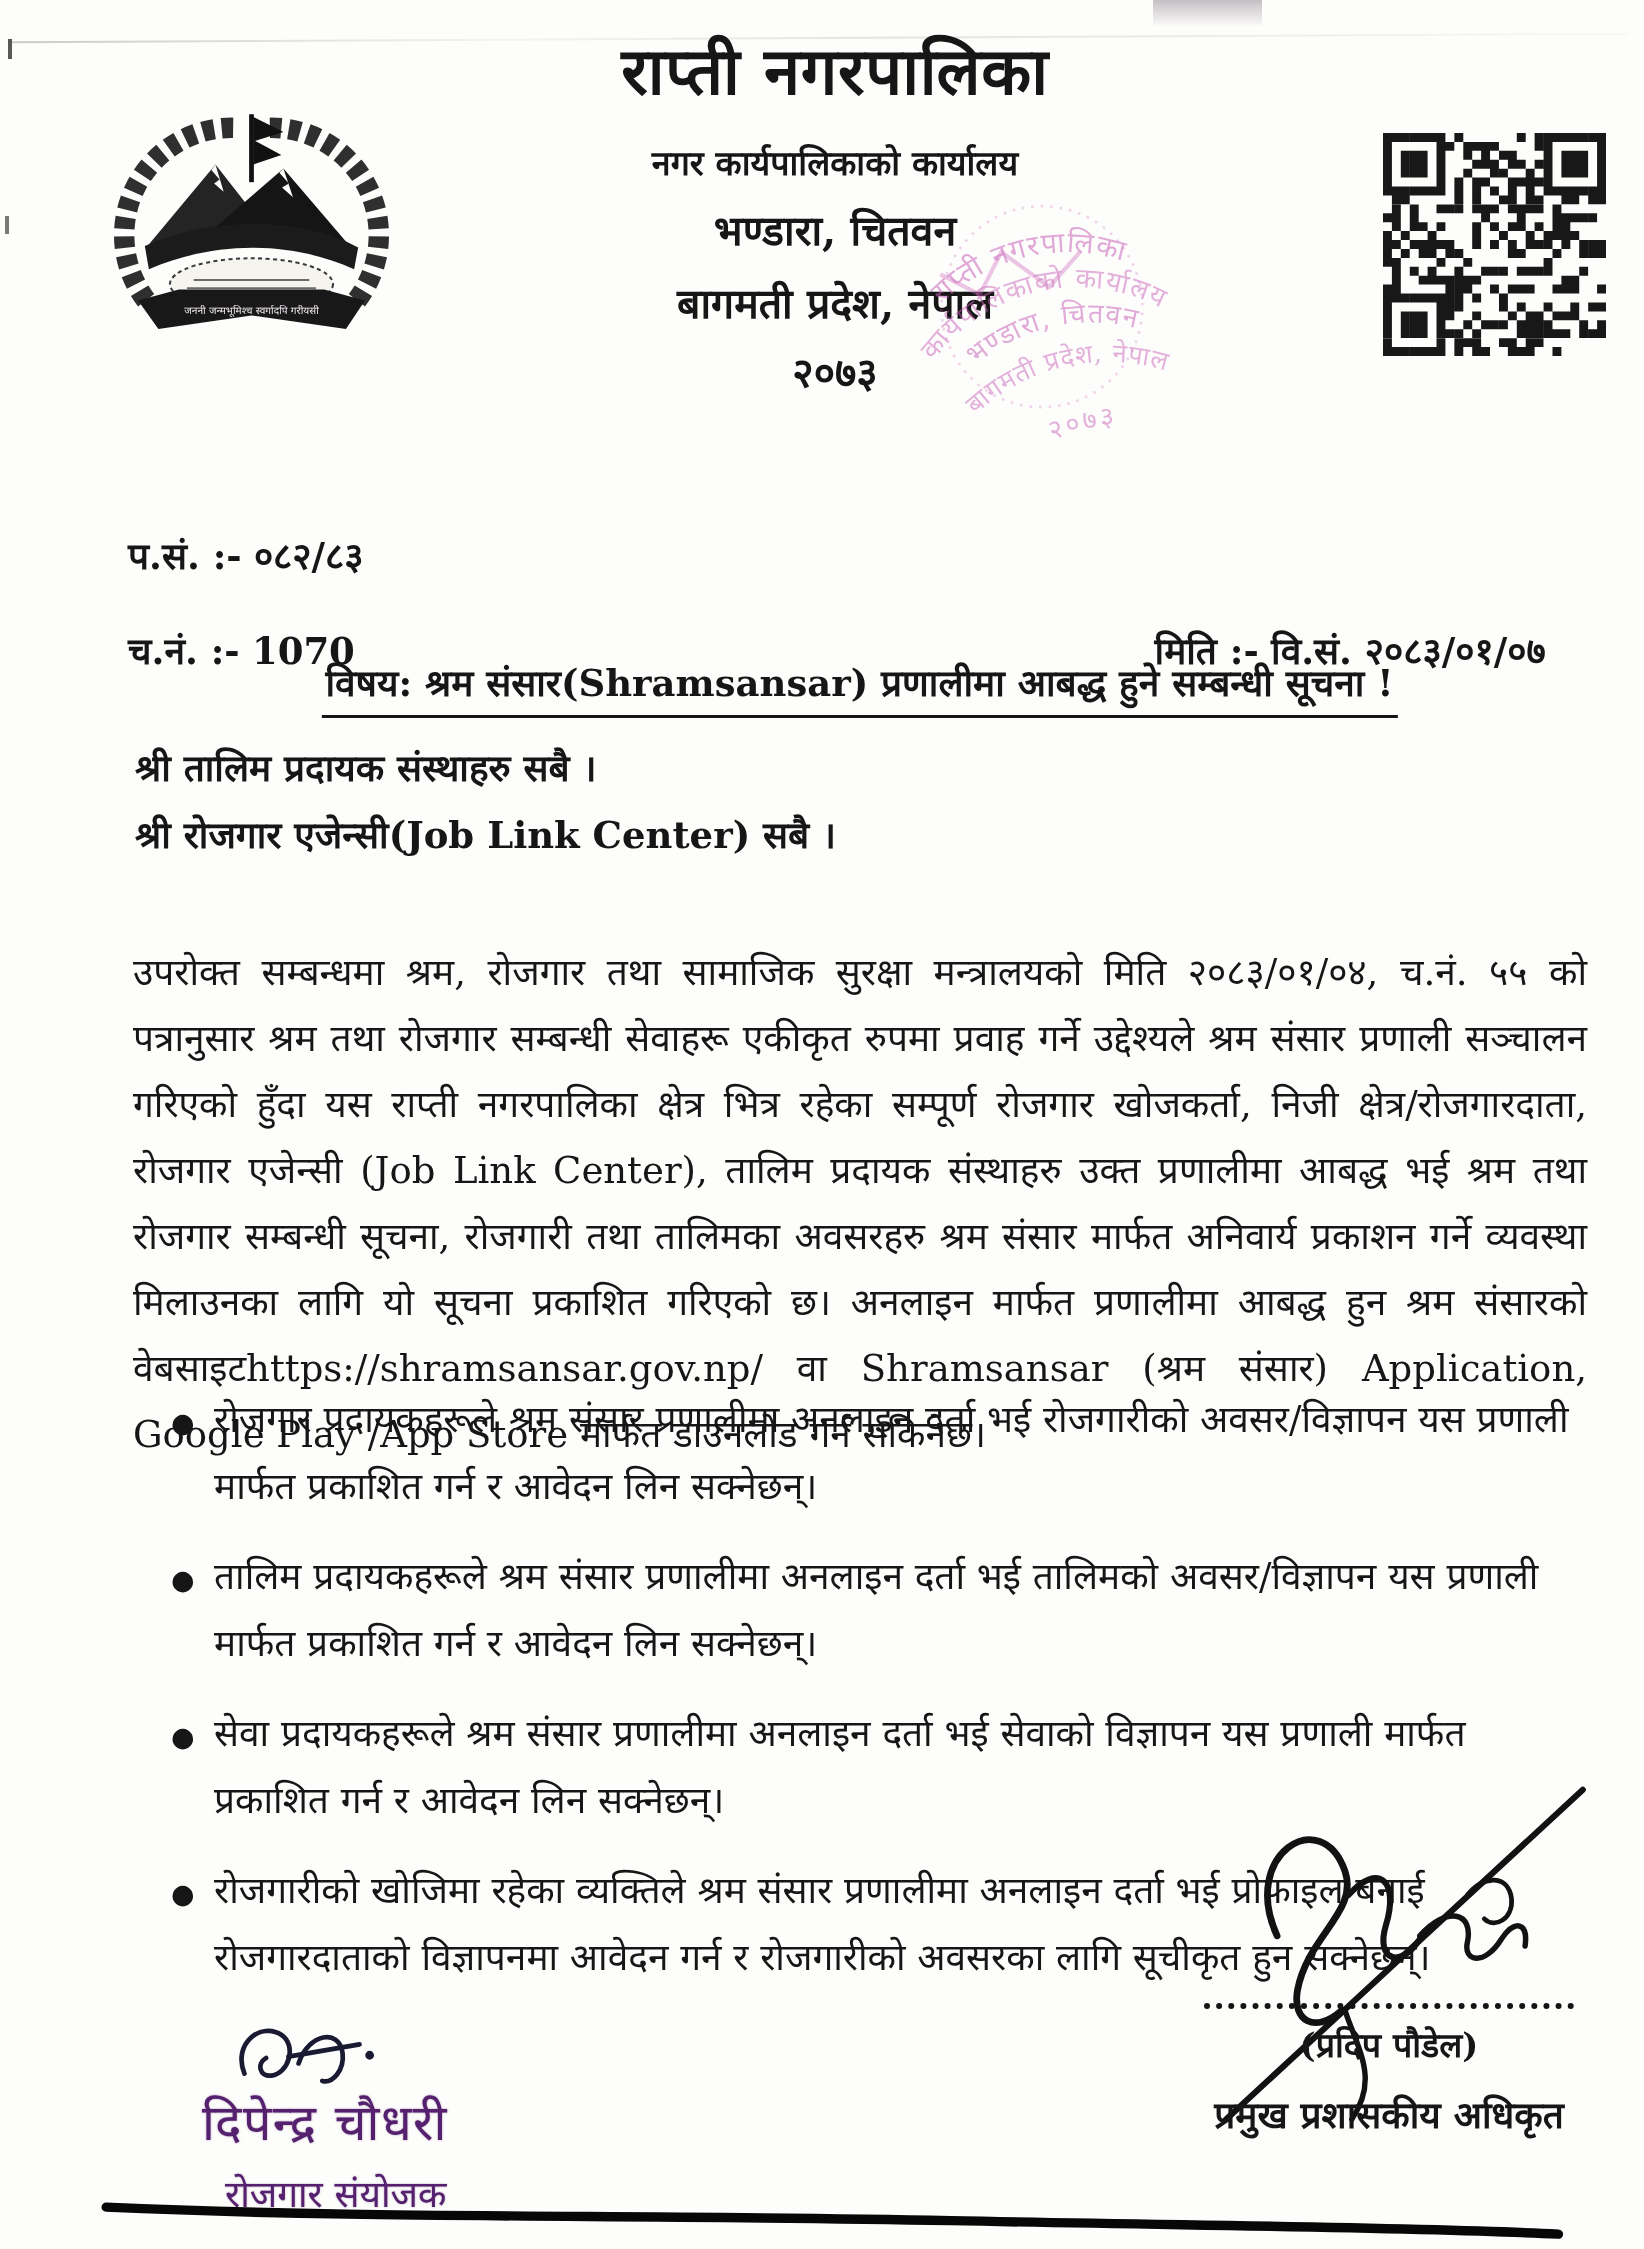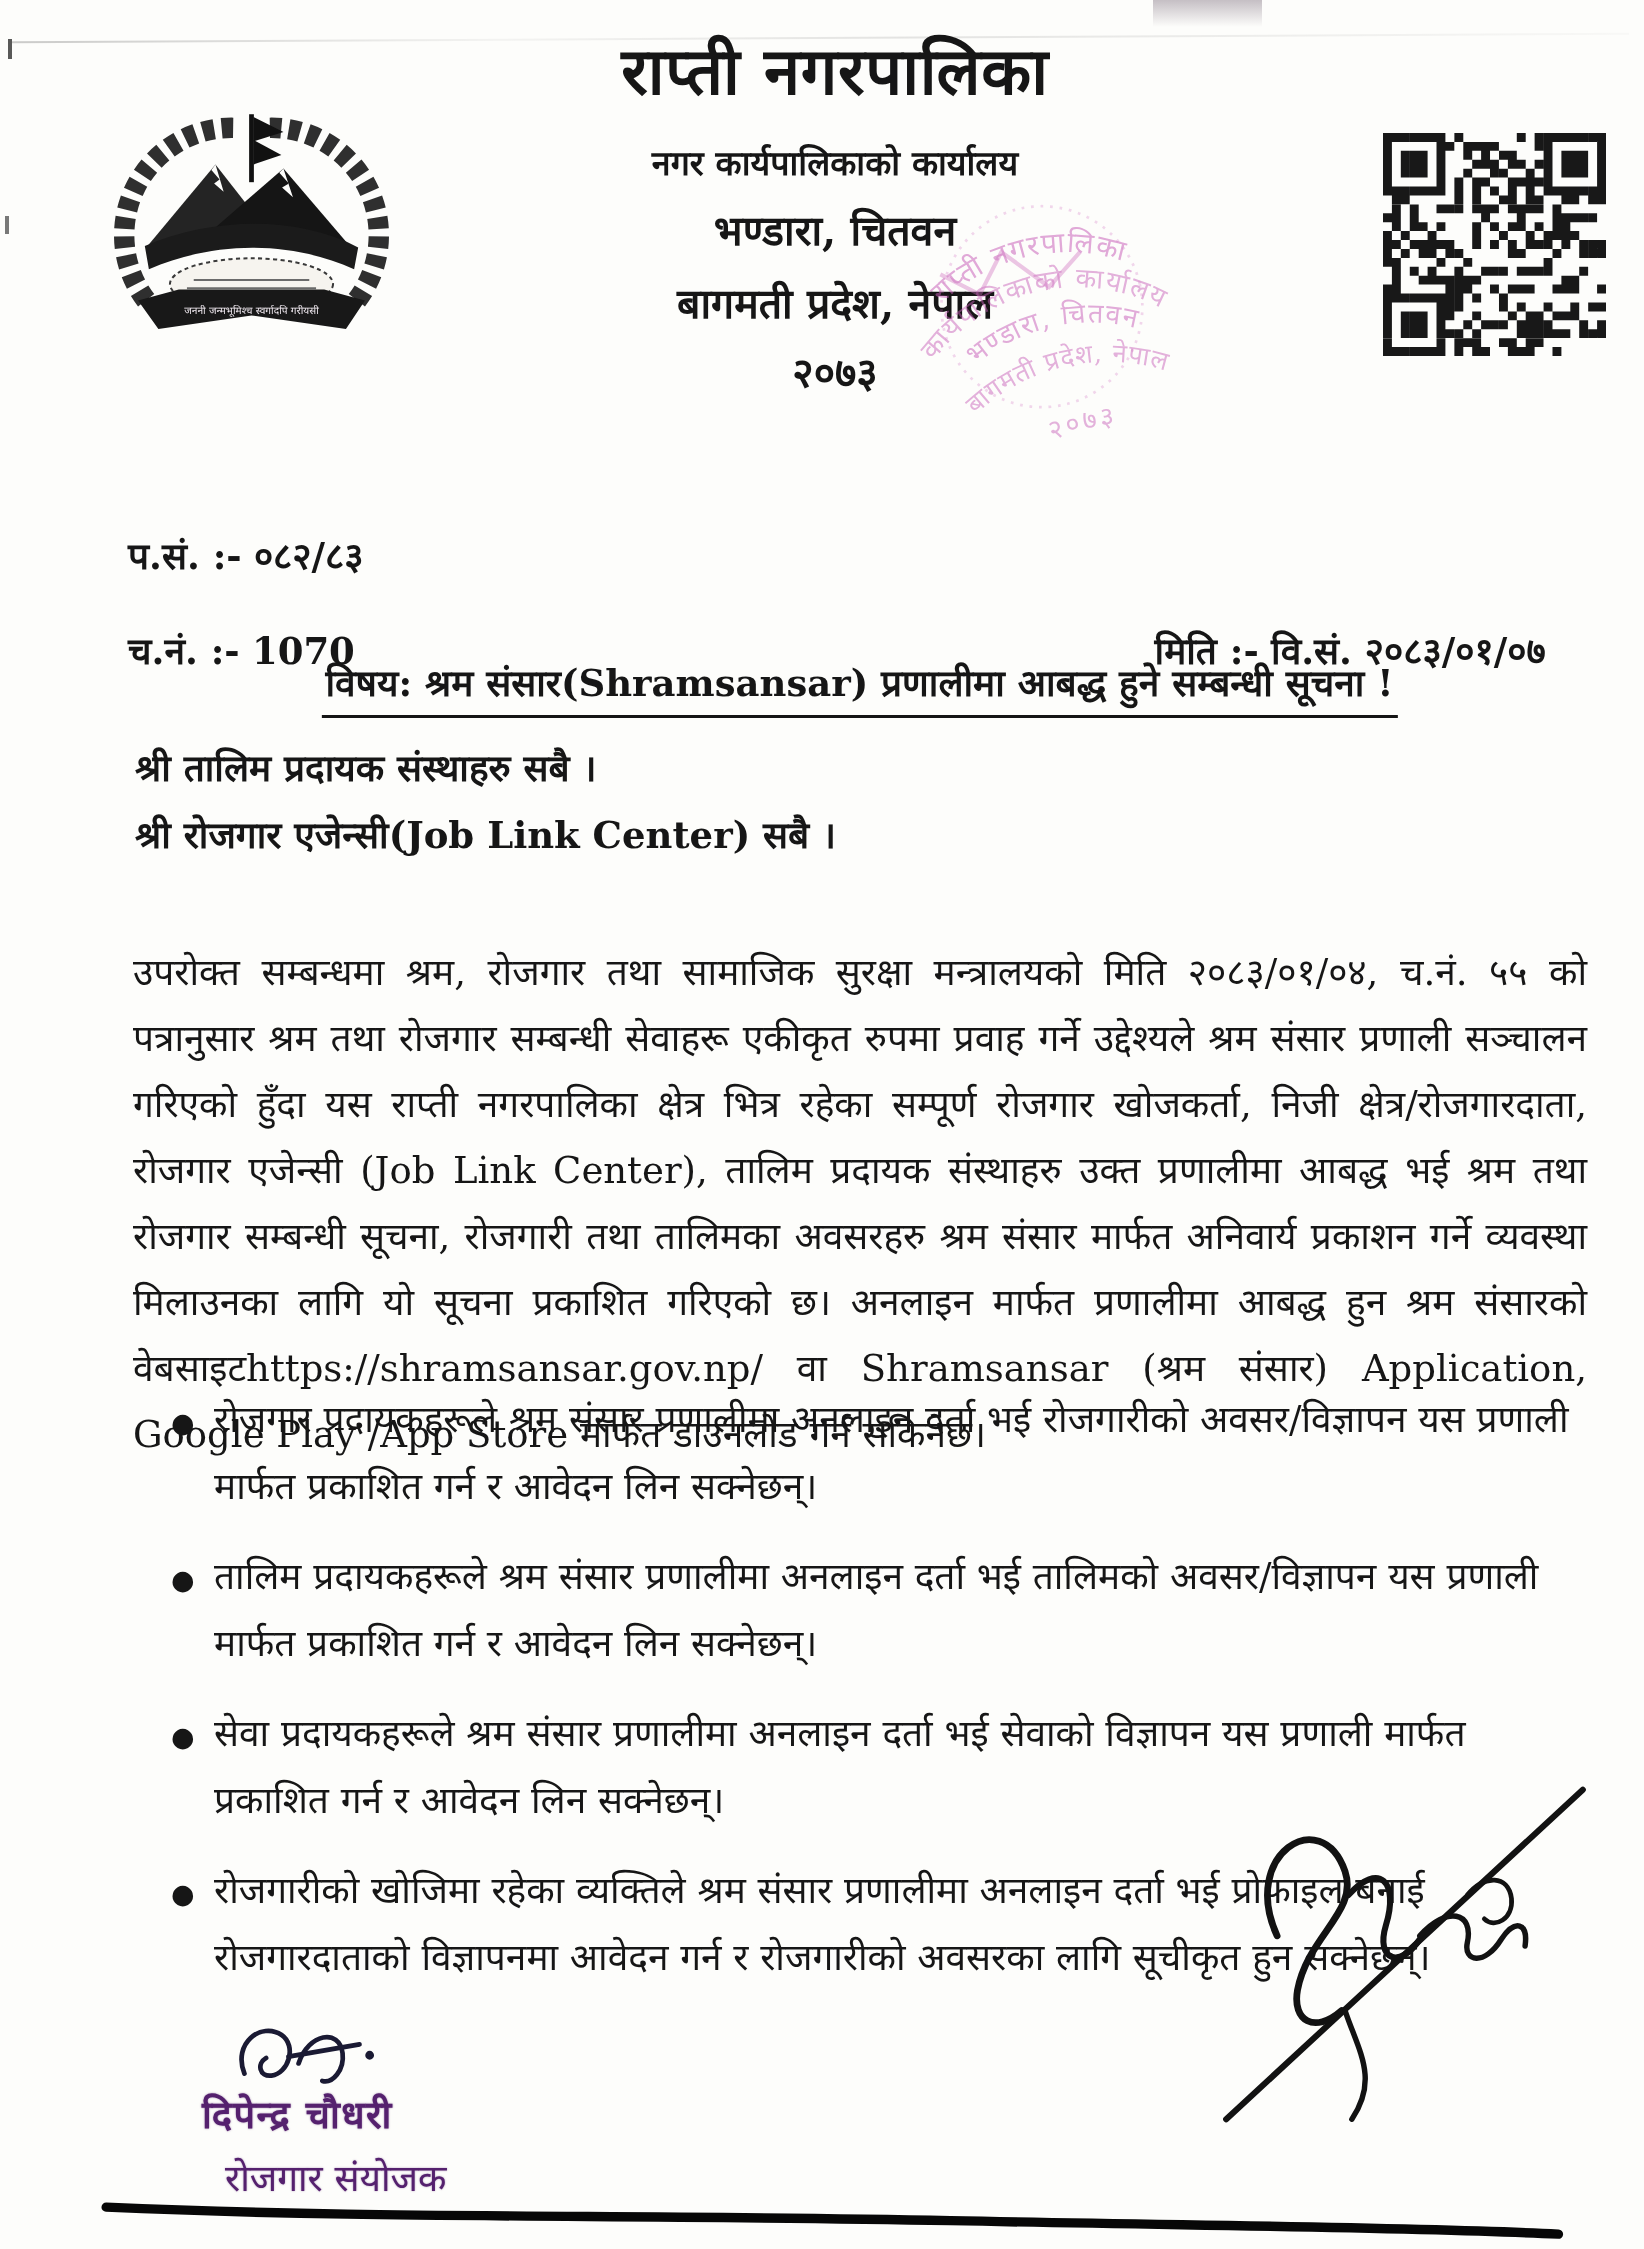--- a/index.html
+++ b/index.html
@@ -51,21 +51,21 @@
   .bullets b{font-weight:normal;}
   
   .sig-right{position:absolute;left:1168px;top:2003px;width:442px;text-align:center;}
   .sig-dotted{width:370px;height:0;border-bottom:6.8px dotted #141414;margin:0 auto 12.2px auto;}
   .sig-name{font-size:34px;font-weight:600;}
   .sig-title{font-size:37px;font-weight:600;margin-top:20.4px;}
   .sig-right-svg{position:absolute;left:1175px;top:1766px;pointer-events:none;}
   
   .sig-left-svg{position:absolute;left:224px;top:2016px;pointer-events:none;}
   .stamp-left{position:absolute;left:202px;top:2087px;color:#55216e;}
-  .stamp-left-name{font-size:38px;font-weight:bold;letter-spacing:1.4px;
+  .stamp-left-name{font-size:50px;font-weight:normal;letter-spacing:1.4px;
     text-shadow:0 0 2px rgba(85,33,110,.55);}
   .stamp-left-title{font-size:37px;margin-top:12px;margin-left:23px;font-weight:400;
     text-shadow:0 0 2px rgba(85,33,110,.45);}
 </style>
 </head>
 <body>
 
 <div class="page">
 
   <div class="scan-top-line"></div>
@@ -163,20 +163,25 @@
   <svg class="sig-right-svg" width="442" height="394" viewBox="0 0 650 580">
     <g stroke="#121212" fill="none" stroke-linecap="round">
       <path d="M600 35 L75 520" stroke-width="9"></path>
       <path d="M150 250 C95 130 215 55 250 155 C270 215 195 250 180 330 C172 375 205 395 245 360" stroke-width="10"></path>
       <path d="M255 190 C300 140 330 170 310 235 C295 285 330 300 360 255" stroke-width="9"></path>
       <path d="M360 250 C400 205 440 215 430 260 C424 288 455 295 480 255 C500 225 520 230 515 265" stroke-width="8"></path>
       <path d="M430 190 C455 160 490 160 495 195 C498 225 470 240 455 225" stroke-width="7"></path>
       <path d="M250 360 C270 420 300 460 260 520" stroke-width="8"></path>
     </g>
   </svg>
+  <div class="sig-right">
+    <div class="sig-dotted"></div>
+    <div class="sig-name">(प्रदिप पौडेल)</div>
+    <div class="sig-title">प्रमुख प्रशासकीय अधिकृत</div>
+  </div>
 
   <svg class="sig-left-svg" width="183" height="88" viewBox="0 0 270 130">
     <g stroke="#1a1a33" fill="none" stroke-linecap="round" stroke-width="7">
       <path d="M30 85 C12 40 55 8 85 28 C108 44 95 85 70 88 C52 90 48 70 62 62"></path>
       <path d="M110 70 C125 25 170 18 175 55 C178 80 160 100 145 96"></path>
       <path d="M95 60 L200 42"></path>
       <circle cx="215" cy="58" r="3" fill="#1a1a33"></circle>
     </g>
   </svg>
   <div class="stamp-left">

